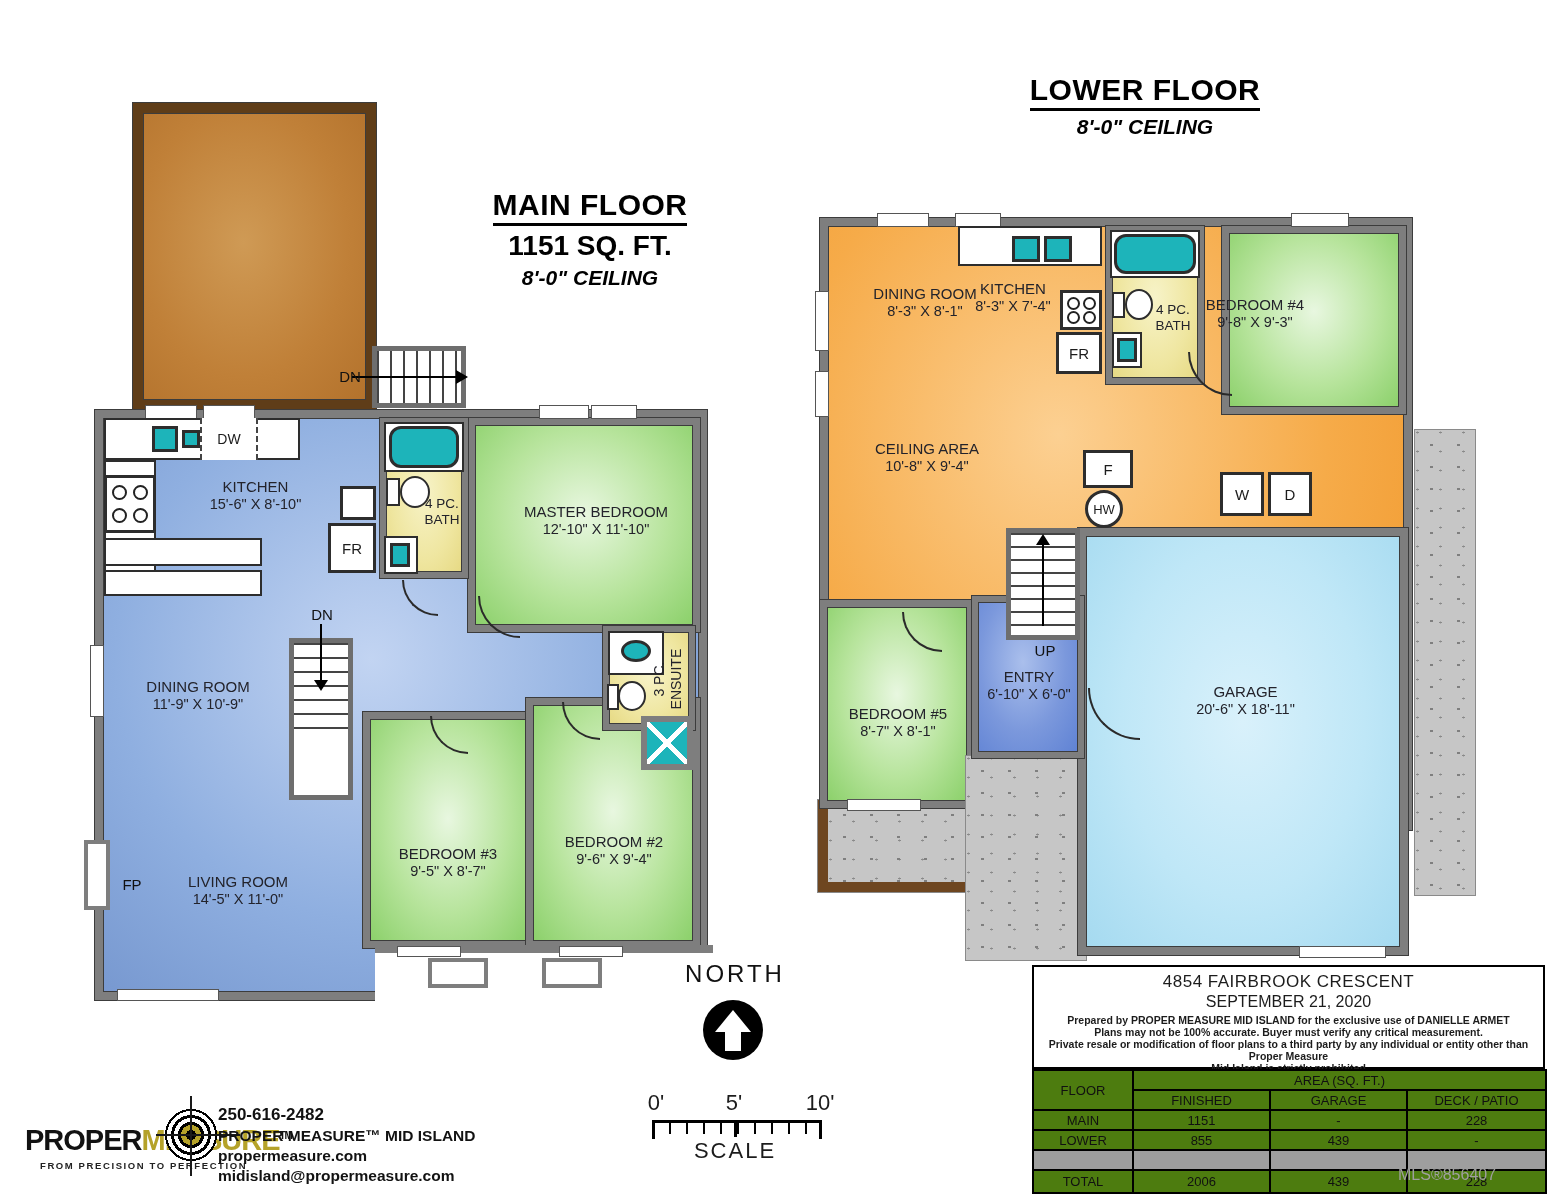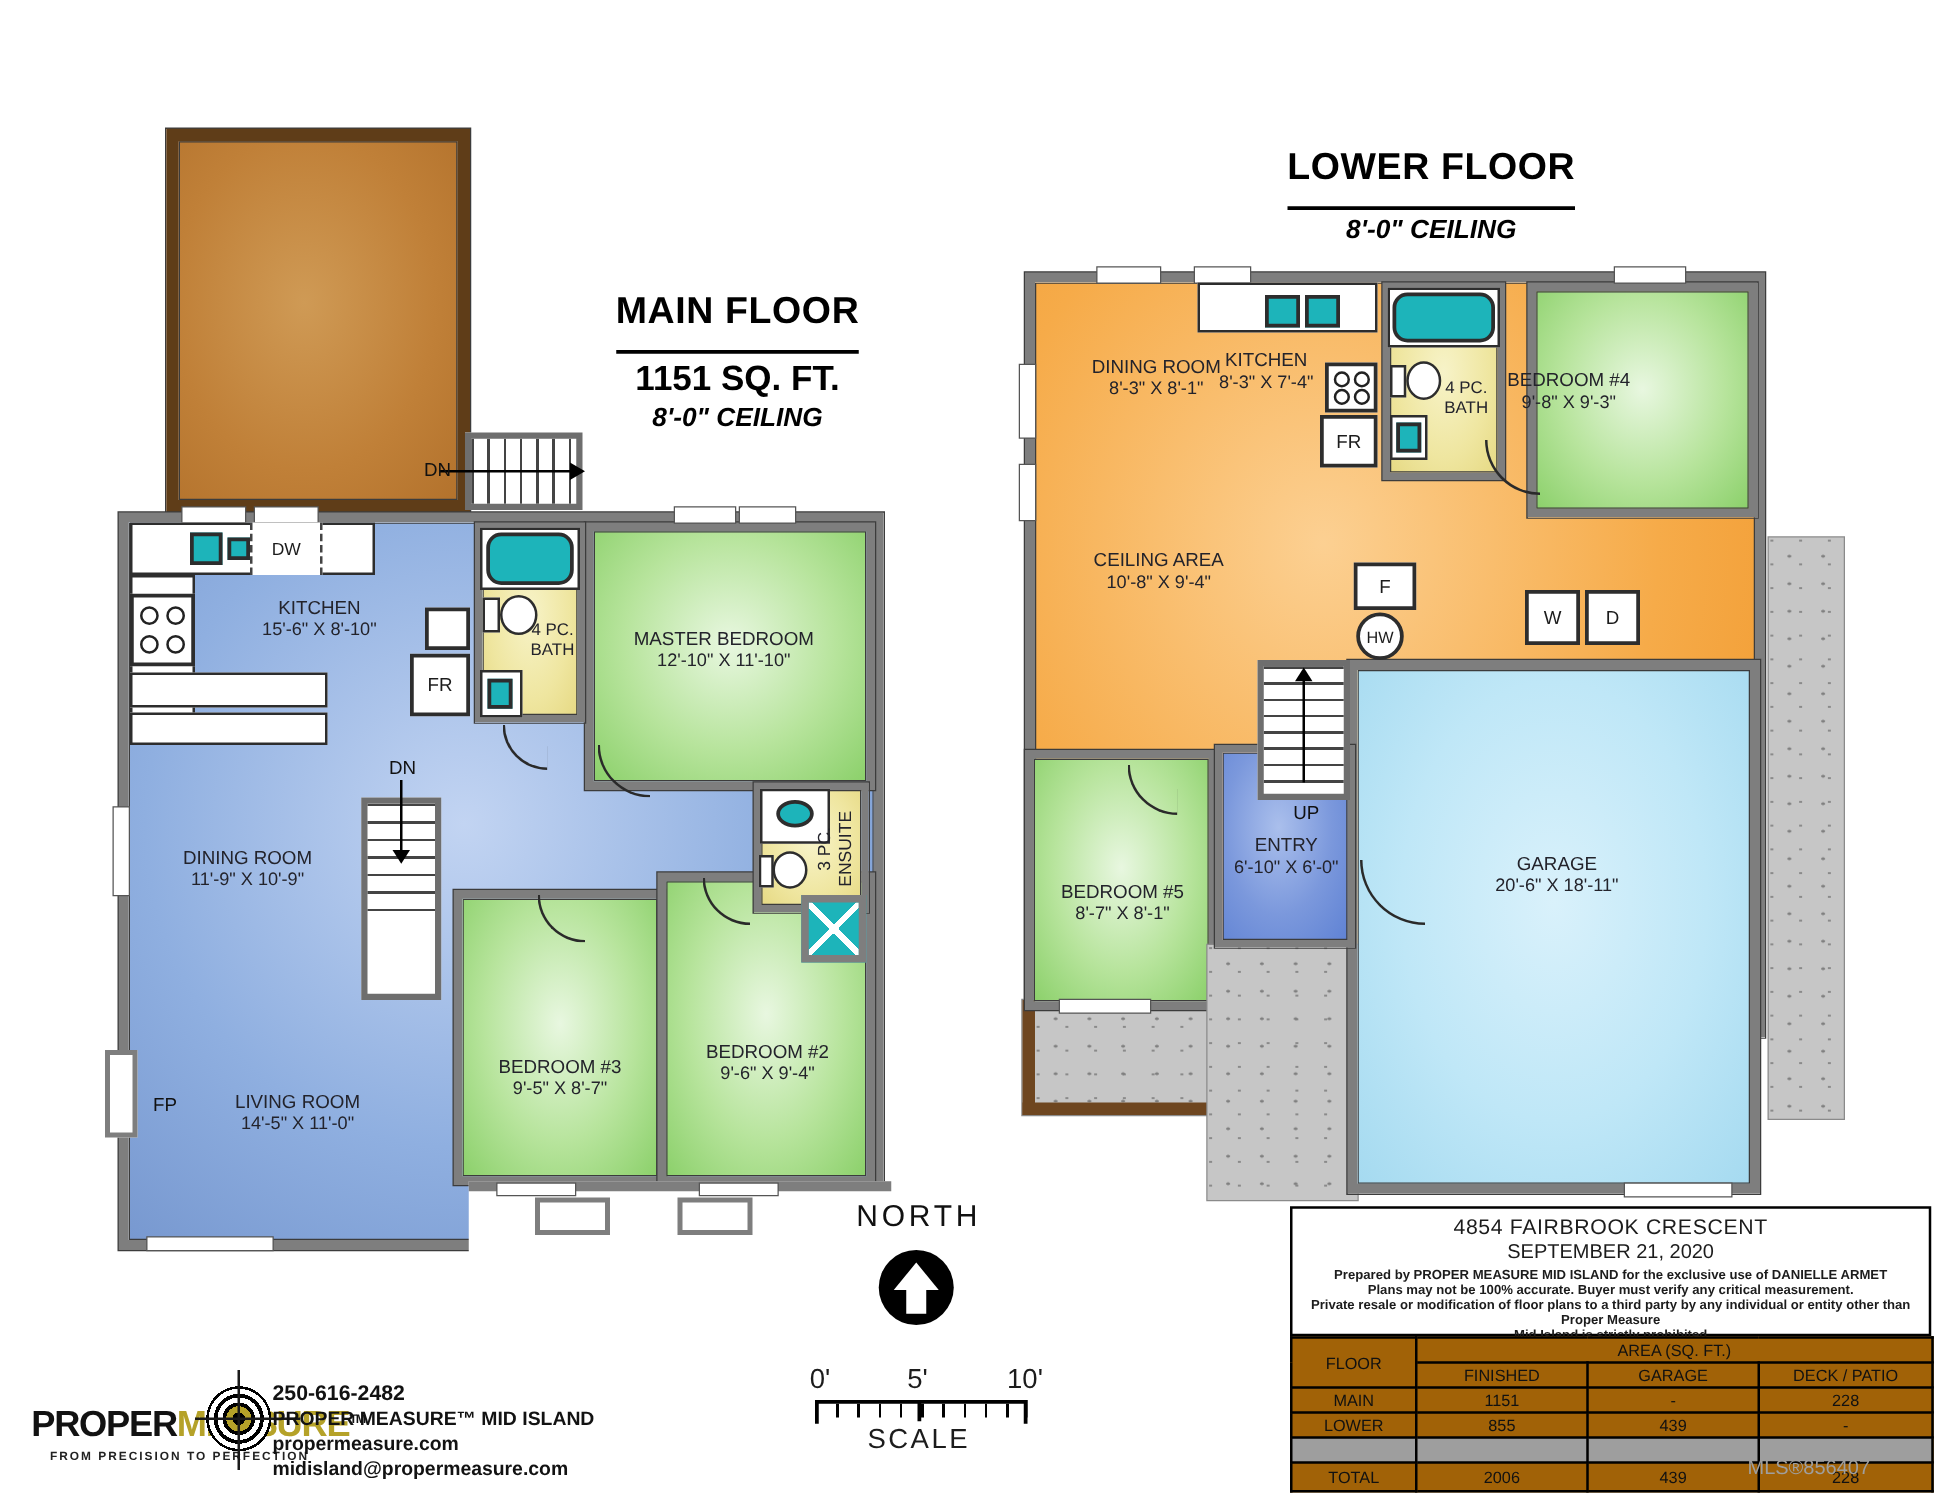--- a/index.html
+++ b/index.html
@@ -22,24 +22,24 @@
   .lbl .dim{display:block;font-size:14.5px;}
   .small-lbl{position:absolute;text-align:center;font-size:14px;color:#111;z-index:9;}
   .fix{position:absolute;background:#fff;border:3px solid #2d2d2d;box-sizing:border-box;z-index:6;}
   .teal{background:#1db4ba;border:3px solid #2d2d2d;position:absolute;box-sizing:border-box;z-index:7;}
   .win{position:absolute;background:#fff;box-shadow:0 0 0 1px #555;z-index:5;}
   .stairs{position:absolute;background:#fff;border:5px solid #6e6e6e;box-sizing:border-box;z-index:6;}
   .burners{display:flex;flex-wrap:wrap;justify-content:space-around;align-items:center;height:100%;padding:3px 2px;box-sizing:border-box;}
   .burner{width:11px;height:11px;border:2px solid #222;border-radius:50%;}
   .arc{position:absolute;border:2px solid #2a2a2a;border-top:none;border-right:none;border-radius:0 0 0 100%;z-index:7;}
   .title{position:absolute;text-align:center;z-index:9;color:#000;}
-  .title .t1{font-size:30px;font-weight:bold;letter-spacing:.5px;display:inline-block;border-bottom:3px solid #000;padding-bottom:14px;margin-top:44px;}
+  .title .t1{font-size:30px;font-weight:bold;letter-spacing:.5px;display:inline-block;border-bottom:3px solid #000;padding-bottom:1px;}
   .title .t2{font-size:28px;font-weight:bold;margin-top:4px;display:block;}
   .title .t3{font-size:21px;font-weight:bold;font-style:italic;margin-top:4px;display:block;}
-  table.areas{position:absolute;border-collapse:collapse;table-layout:fixed;z-index:9;background:#a16207;}
+  table.areas{position:absolute;border-collapse:collapse;table-layout:fixed;z-index:9;background:#4d7c0f;}
   table.areas td{border:2px solid #000;text-align:center;font-size:13px;padding:0;height:18px;color:#111;}
   td.grayrow{background:#9e9e9e;height:12px;}
   .hdrbox{position:absolute;border:2px solid #000;background:#fff;text-align:center;z-index:9;box-sizing:border-box;}
 </style>
 </head>
 <body>
 
 <div id="canvas">
 
   <div class="title" style="left:455px;top:188px;width:270px;">
@@ -119,21 +119,21 @@
   <div class="fix" style="left:84px;top:840px;width:26px;height:70px;border:4px solid #7e7e7e;"></div>
   <div class="small-lbl" style="left:112px;top:876px;width:40px;font-size:15px;">FP</div>
 
   <div class="lbl" style="left:168px;top:478px;width:175px;">
     <span class="nm">KITCHEN</span>
     <span class="dim">15'-6" X 8'-10"</span>
   </div>
   <div class="lbl" style="left:418px;top:496px;width:48px;font-size:13.5px;">
     <span class="nm">4 PC. BATH</span>
   </div>
-  <div class="lbl" style="left:465px;top:503px;width:228px;">
+  <div class="lbl" style="left:482px;top:503px;width:228px;">
     <span class="nm">MASTER BEDROOM</span>
     <span class="dim">12'-10" X 11'-10"</span>
   </div>
   <div class="lbl" style="left:108px;top:678px;width:180px;">
     <span class="nm">DINING ROOM</span>
     <span class="dim">11'-9" X 10'-9"</span>
   </div>
   <div class="lbl" style="left:368px;top:845px;width:160px;">
     <span class="nm">BEDROOM #3</span>
     <span class="dim">9'-5" X 8'-7"</span>

